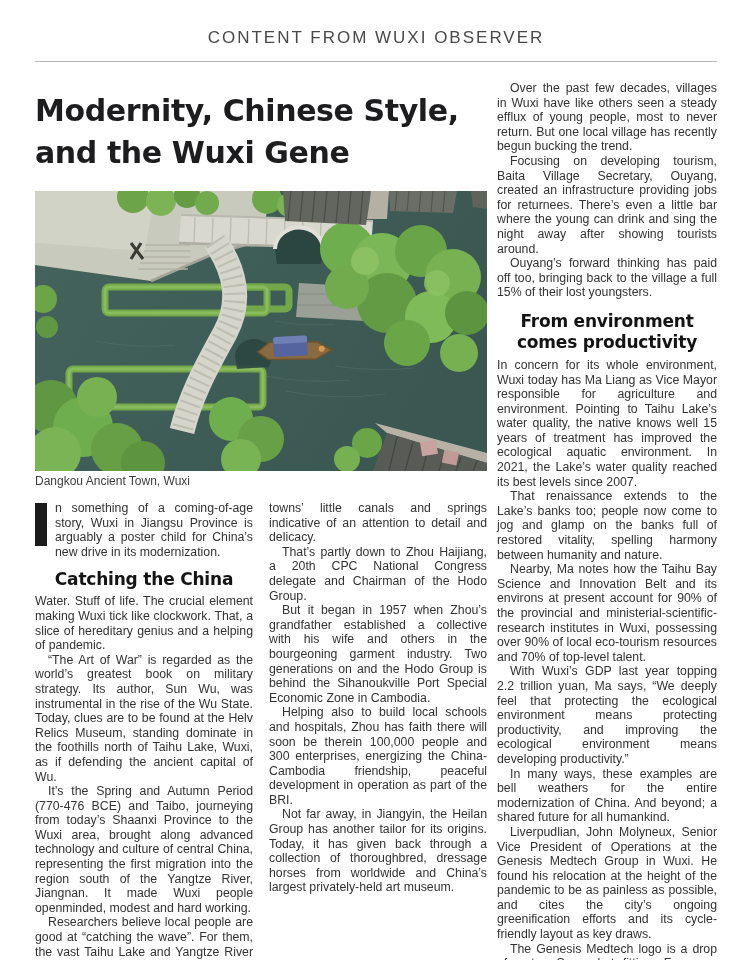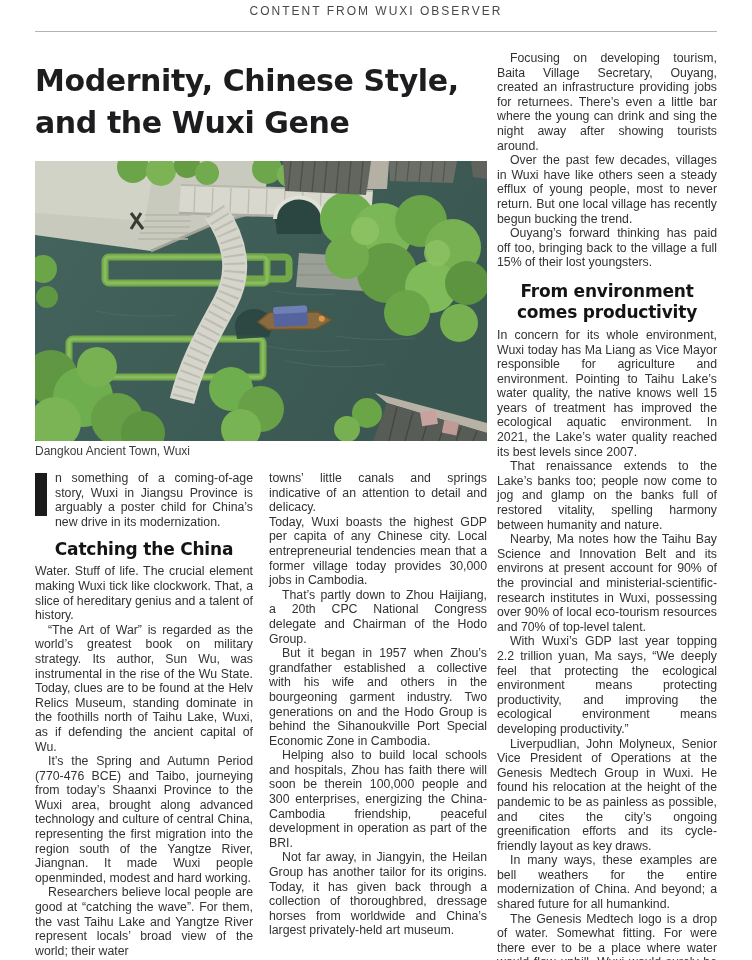--- a/index.html
+++ b/index.html
@@ -8,24 +8,24 @@
     background: #ffffff;
     overflow: hidden;
     font-family: "Liberation Sans", sans-serif;
     color: #303030;
     -webkit-font-smoothing: antialiased;
   }
   .page { padding: 0 35px; }
 
   .kicker {
     text-align: center;
-    font-size: 12px;
+    font-size: 17px;
     letter-spacing: 2px;
     color: #494949;
-    padding-top: 4px;
+    padding-top: 28px;
   }
   .top-rule {
     border: none;
     border-top: 1.6px solid #b3b3b3;
     margin: 13px 0 0 0;
   }
 
   .content { display: flex; gap: 10px; }
   .left-region { width: 452px; flex: 0 0 452px; }
   .right-region { width: 220px; flex: 0 0 220px; padding-top: 19px; }
@@ -259,45 +259,44 @@
             <rect x="408" y="260" width="15" height="13" fill="#bf9a96" transform="rotate(12 415 266)"></rect>
           </g>
         </svg>
         <figcaption>Dangkou Ancient Town, Wuxi</figcaption>
       </figure>
 
       <div class="cols">
         <div class="col">
             <p class="body-para"><span class="dropcap">I</span>n something of a coming-of-age story, Wuxi in Jiangsu Province is arguably a poster child for China’s new drive in its modernization.</p>
             <h2 class="section-heading">Catching the China</h2>
-            <p class="body-para">Water. Stuff of life. The crucial element making Wuxi tick like clockwork. That, a slice of hereditary genius and a talent of history.</p>
+            <p class="body-para">Water. Stuff of life. The crucial element making Wuxi tick like clockwork. That, a slice of hereditary genius and a helping of pandemic.</p>
             <p class="body-para indent">“The Art of War” is regarded as the world’s greatest book on military strategy. Its author, Sun Wu, was instrumental in the rise of the Wu State. Today, clues are to be found at the Helv Relics Museum, standing dominate in the foothills north of Taihu Lake, Wuxi, as if defending the ancient capital of Wu.</p>
             <p class="body-para indent">It’s the Spring and Autumn Period (770-476 BCE) and Taibo, journeying from today’s Shaanxi Province to the Wuxi area, brought along advanced technology and culture of central China, representing the first migration into the region south of the Yangtze River, Jiangnan. It made Wuxi people openminded, modest and hard working.</p>
             <p class="body-para indent">Researchers believe local people are good at “catching the wave”. For them, the vast Taihu Lake and Yangtze River represent locals’ broad view of the world; their water</p>
           </div>
         <div class="col">
             <p class="body-para">towns’ little canals and springs indicative of an attention to detail and delicacy.</p>
-            <p class="body-para">Today, Wuxi boasts the highest GDP per capita of any Chinese city. Local entrepreneurial tendencies mean that a former village today provides 30,000 jobs in Cambodia.</p>
             <p class="body-para indent">That’s partly down to Zhou Haijiang, a 20th CPC National Congress delegate and Chairman of the Hodo Group.</p>
             <p class="body-para indent">But it began in 1957 when Zhou’s grandfather established a collective with his wife and others in the bourgeoning garment industry. Two generations on and the Hodo Group is behind the Sihanoukville Port Special Economic Zone in Cambodia.</p>
             <p class="body-para indent">Helping also to build local schools and hospitals, Zhou has faith there will soon be therein 100,000 people and 300 enterprises, energizing the China-Cambodia friendship, peaceful development in operation as part of the BRI.</p>
             <p class="body-para indent">Not far away, in Jiangyin, the Heilan Group has another tailor for its origins. Today, it has given back through a collection of thoroughbred, dressage horses from worldwide and China’s largest privately-held art museum.</p>
           </div>
       </div>
 
     </div>
 
     <div class="right-region">
+        <p class="body-para indent">Over the past few decades, villages in Wuxi have like others seen a steady efflux of young people, most to never return. But one local village has recently begun bucking the trend.</p>
         <p class="body-para indent">Focusing on developing tourism, Baita Village Secretary, Ouyang, created an infrastructure providing jobs for returnees. There’s even a little bar where the young can drink and sing the night away after showing tourists around.</p>
-        <p class="body-para indent">Over the past few decades, villages in Wuxi have like others seen a steady efflux of young people, most to never return. But one local village has recently begun bucking the trend.</p>
         <p class="body-para indent">Ouyang’s forward thinking has paid off too, bringing back to the village a full 15% of their lost youngsters.</p>
         <h2 class="section-heading">From environment comes productivity</h2>
         <p class="body-para">In concern for its whole environment, Wuxi today has Ma Liang as Vice Mayor responsible for agriculture and environment. Pointing to Taihu Lake’s water quality, the native knows well 15 years of treatment has improved the ecological aquatic environment. In 2021, the Lake’s water quality reached its best levels since 2007.</p>
         <p class="body-para indent">That renaissance extends to the Lake’s banks too; people now come to jog and glamp on the banks full of restored vitality, spelling harmony between humanity and nature.</p>
         <p class="body-para indent">Nearby, Ma notes how the Taihu Bay Science and Innovation Belt and its environs at present account for 90% of the provincial and ministerial-scientific-research institutes in Wuxi, possessing over 90% of local eco-tourism resources and 70% of top-level talent.</p>
         <p class="body-para indent">With Wuxi’s GDP last year topping 2.2 trillion yuan, Ma says, “We deeply feel that protecting the ecological environment means protecting productivity, and improving the ecological environment means developing productivity.”</p>
+        <p class="body-para indent">In many ways, these examples are bell weathers for the entire modernization of China. And beyond; a shared future for all humankind.</p>
         <p class="body-para indent">Liverpudlian, John Molyneux, Senior Vice President of Operations at the Genesis Medtech Group in Wuxi. He found his relocation at the height of the pandemic to be as painless as possible, and cites the city’s ongoing greenification efforts and its cycle-friendly layout as key draws.</p>
-        <p class="body-para indent">In many ways, these examples are bell weathers for the entire modernization of China. And beyond; a shared future for all humankind.</p>
         <p class="body-para indent">The Genesis Medtech logo is a drop of water. Somewhat fitting. For were there ever to be a place where water would flow uphill, Wuxi would surely be it.</p>
       </div>
 
   </div>
 </div>
 
 </body></html>

